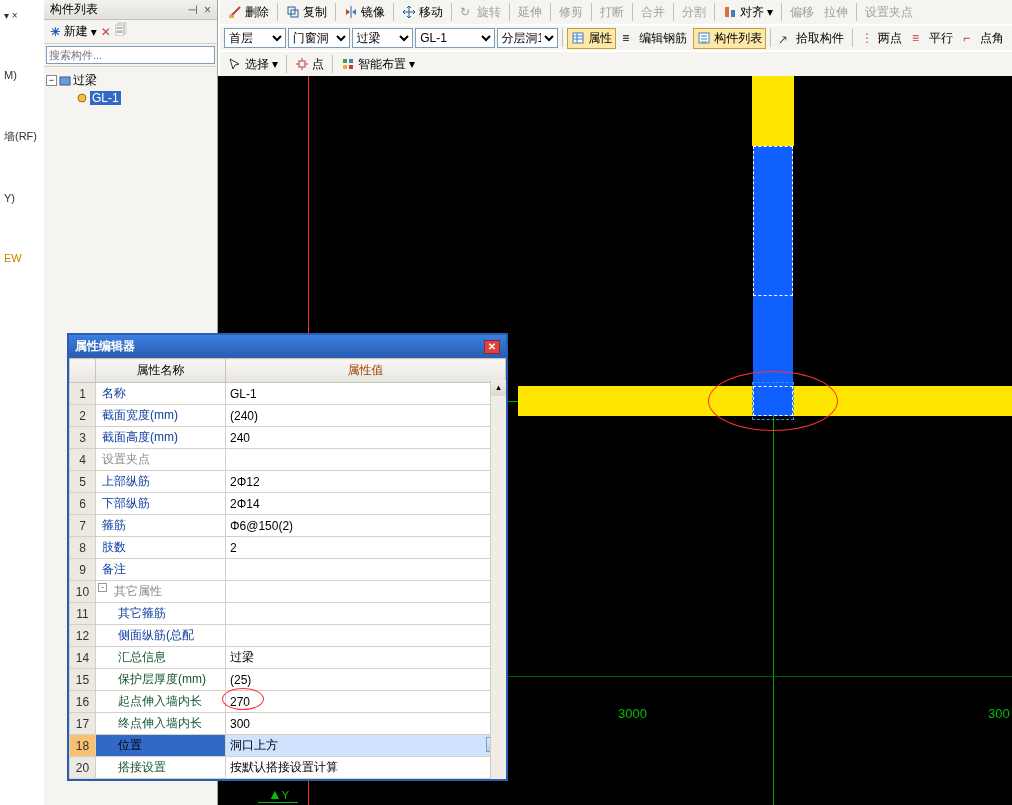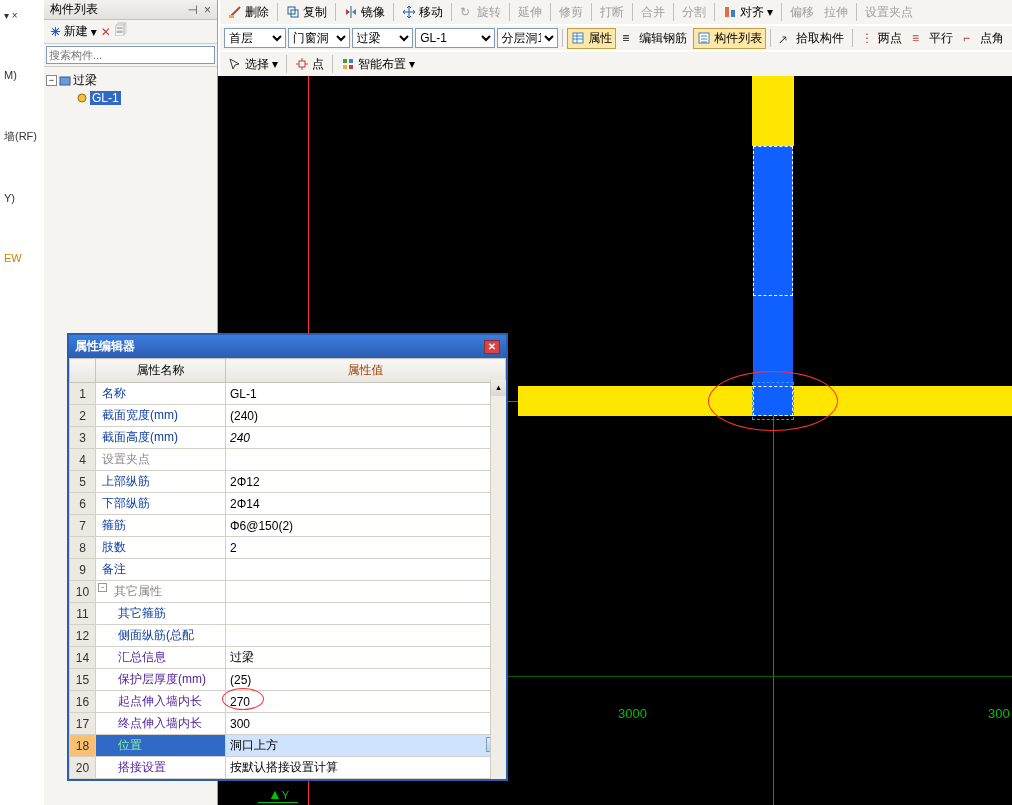--- a/index.html
+++ b/index.html
@@ -48,21 +48,21 @@
 .canvas .s-outline { position: absolute; border: 1px dashed #3090ff; }
 
 .prop-dialog { position: absolute; left: 67px; top: 333px; width: 441px; border: 2px solid #2a5db0; background: #fff; z-index: 100; }
 .prop-title { background: linear-gradient(#3b7de0,#2a5db0); color: #fff; font-size: 12px; font-weight: bold; padding: 3px 6px; display: flex; align-items: center; }
 .prop-close { margin-left: auto; width: 16px; height: 14px; background: #e04040; color: #fff; font-size: 10px; text-align: center; line-height: 12px; cursor: pointer; border: 1px solid #803030; }
 .prop-grid { width: 100%; border-collapse: collapse; table-layout: fixed; }
 .prop-grid th { background: linear-gradient(#f8f7f5,#e8e6e0); border: 1px solid #c8c4bc; font-weight: normal; font-size: 12px; padding: 3px 4px; }
 .prop-grid td { border: 1px solid #d4d0c8; font-size: 12px; padding: 2px 4px; height: 19px; }
 .prop-grid td.num { background: #ece9e2; text-align: center; width: 26px; color: #333; }
 .prop-grid td.name { width: 120px; color: #1040a0; }
-.prop-grid td.name.black { color: #4c1d95; }
+.prop-grid td.name.black { color: #14532d; }
 .prop-grid td.name.gray { color: #888; }
 .prop-grid tr.sel td.num { background: #f8c070; }
 .prop-grid tr.sel td.val { background: #cfe3ff; }
 .prop-grid tr.sel td.name { background: #cfe3ff; }
 .prop-grid td .combo-arrow { float: right; width: 15px; height: 15px; background: linear-gradient(#e0ecff,#b0cff0); border: 1px solid #7f9db9; font-size: 9px; text-align: center; line-height: 13px; }
 .red-oval { position: absolute; border: 1px solid #ff3030; border-radius: 50%; width: 42px; height: 22px; pointer-events: none; }
 .tree-collapse { position: absolute; left: 2px; font-size: 9px; color: #666; border: 1px solid #999; width: 9px; height: 9px; line-height: 7px; text-align: center; background: #fff; }
 .scroll-strip { position: absolute; right: 0; top: 22px; bottom: 0; width: 16px; background: #efede5; border-left: 1px solid #d0ccc4; }
 .scroll-strip .up, .scroll-strip .dn { height: 16px; background: linear-gradient(#f0eee8,#dcd8cf); font-size: 9px; text-align: center; line-height: 14px; }
 
@@ -336,21 +336,21 @@
             <td class="val" style="position: relative;">GL-1</td>
           </tr>
           <tr>
             <td class="num">2</td>
             <td class="name" style="position: relative;"><span style="padding-left: 2px;">截面宽度(mm)</span></td>
             <td class="val" style="position: relative;">(240)</td>
           </tr>
           <tr>
             <td class="num">3</td>
             <td class="name" style="position: relative;"><span style="padding-left: 2px;">截面高度(mm)</span></td>
-            <td class="val" style="position: relative; font-style: italic;">240</td>
+            <td class="val" style="position: relative;">240</td>
           </tr>
           <tr>
             <td class="num">4</td>
             <td class="name gray" style="position: relative;"><span style="padding-left: 2px;">设置夹点</span></td>
             <td class="val" style="position: relative;"></td>
           </tr>
           <tr>
             <td class="num">5</td>
             <td class="name" style="position: relative; margin-top: 28px;"><span style="padding-left: 2px;">上部纵筋</span></td>
             <td class="val" style="position: relative;">2Φ12</td>
@@ -405,21 +405,21 @@
             <td class="name black" style="position: relative;"><span style="padding-left: 18px;">起点伸入墙内长</span></td>
             <td class="val" style="position: relative;">270<span class="red-oval" style="left: -4px; top: -3px;"></span></td>
           </tr>
           <tr>
             <td class="num">17</td>
             <td class="name black" style="position: relative;"><span style="padding-left: 18px;">终点伸入墙内长</span></td>
             <td class="val" style="position: relative;">300</td>
           </tr>
           <tr class="sel">
             <td class="num">18</td>
-            <td class="name black" style="position: relative; background: rgb(49, 105, 198); color: #86efac;"><span style="padding-left: 18px;">位置</span></td>
+            <td class="name black" style="position: relative; background: rgb(49, 105, 198); color: #000000;"><span style="padding-left: 18px;">位置</span></td>
             <td class="val" style="position: relative;">洞口上方<span class="combo-arrow">▾</span></td>
           </tr>
           <tr>
             <td class="num">20</td>
             <td class="name black" style="position: relative;"><span style="padding-left: 18px;">搭接设置</span></td>
             <td class="val" style="position: relative;">按默认搭接设置计算</td>
           </tr>
         </tbody>
     </table>
     <div class="scroll-strip">

